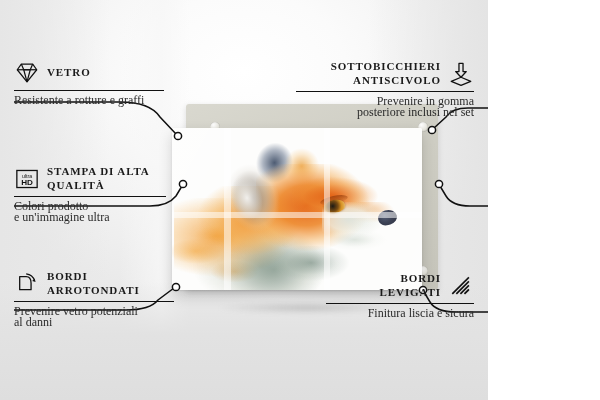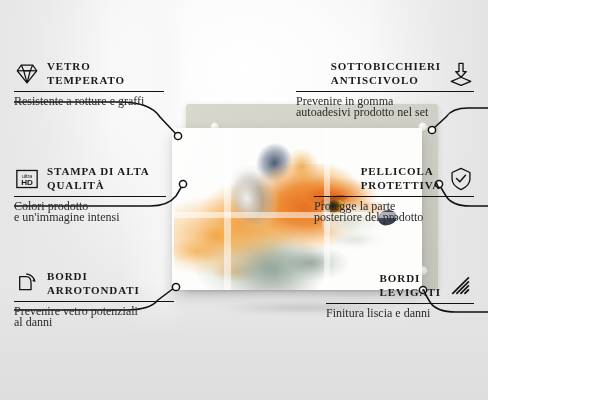--- a/index.html
+++ b/index.html
@@ -109,21 +109,21 @@
 
   
   .feature{position:absolute;width:178px;}
   .feature .head{display:flex;align-items:center;gap:7px;}
   .feature.right .head{flex-direction:row;justify-content:flex-end;}
   .ftitle{font-family:"Liberation Serif",serif;font-weight:bold;
     font-size:11px;letter-spacing:.9px;line-height:13.5px;color:#1a1a1a;text-transform:uppercase;}
   .rule{height:1.4px;background:#111;margin-top:4px;}
   .fsub{font-family:Liberation Serif, serif;font-size:12px;line-height:11px;
     color:#2a2a2a;margin-top:4px;}
-  .feature.right .ftitle,.feature.right .fsub{text-align:left;}
+  .feature.right .ftitle,.feature.right .fsub{text-align:right;}
   .icon{width:26px;height:26px;flex:0 0 26px;display:block;}
 
   #f1{left:14px;top:60px;width:150px;}
   #f2{left:14px;top:165px;width:152px;}
   #f3{left:14px;top:270px;width:160px;}
   #f4{right:14px;top:60px;width:178px;}
   #f5{right:14px;top:165px;width:160px;}
   #f6{right:14px;top:272px;width:148px;}
 
   
@@ -197,21 +197,20 @@
         <g fill="none" stroke="#111" stroke-width="1.5" stroke-linejoin="round">
           <path d="M4 12 L16 27 L28 12 L23 5 L9 5 Z"></path>
           <path d="M4 12 H28"></path>
             <path d="M9 5 L12 12 L16 27"></path>
             <path d="M23 5 L20 12 L16 27"></path>
           <path d="M12 12 H20"></path>
         </g>
       </svg>
       <div>
         <div class="ftitle">VETRO</div>
-        <div class="ftitle">TEMPERATO</div>
       </div>
     </div>
     <div class="rule"></div>
     <div class="fsub">Resistente a rotture e graffi</div>
   </div>
 
   <div class="feature left" id="f2">
     <div class="head">
       <svg class="icon" viewBox="0 0 32 32">
         <rect x="3.5" y="5.5" width="25" height="21" fill="none" stroke="#111" stroke-width="1.6"></rect>
@@ -219,21 +218,21 @@
         <text x="16" y="23.5" font-family="Liberation Sans, sans-serif" font-size="10" font-weight="bold" text-anchor="middle" fill="#111">HD</text>
       </svg>
       <div>
         <div class="ftitle">STAMPA DI ALTA</div>
         <div class="ftitle">QUALITÀ</div>
       </div>
     </div>
     <div class="rule"></div>
     <div class="fsub">
       <div>Colori prodotto</div>
-      <div>e un'immagine intensi</div>
+      <div>e un'immagine ultra</div>
     </div>
   </div>
 
   <div class="feature left" id="f3">
     <div class="head">
       <svg class="icon" viewBox="0 0 32 32">
         <path d="M7 7 H15 Q21 7 21 15 V23 H7 Z" fill="none" stroke="#111" stroke-width="1.6" stroke-linejoin="round"></path>
         <path d="M15 3.5 Q23 4.5 25.5 12" fill="none" stroke="#111" stroke-width="1.5"></path>
         <path d="M26.6 13.6 L25.2 9.6 L22.4 12.2 Z" fill="#111"></path>
       </svg>
@@ -256,54 +255,37 @@
         <div class="ftitle">ANTISCIVOLO</div>
       </div>
       <svg class="icon" viewBox="0 0 32 32">
         <path d="M13.5 3 H18.5 V13 H22.5 L16 20 L9.5 13 H13.5 Z" fill="none" stroke="#111" stroke-width="1.6" stroke-linejoin="round"></path>
         <path d="M16 20 L4 25 L16 30 L28 25 Z" fill="none" stroke="#111" stroke-width="1.6" stroke-linejoin="round"></path>
       </svg>
     </div>
     <div class="rule"></div>
     <div class="fsub">
       <div>Prevenire in gomma</div>
-      <div>autoadesivi prodotto nel set</div>
-    </div>
-  </div>
-
-  <div class="feature right" id="f5">
-    <div class="head">
-      <div>
-        <div class="ftitle">PELLICOLA</div>
-        <div class="ftitle">PROTETTIVA</div>
-      </div>
-      <svg class="icon" viewBox="0 0 32 32">
-        <path d="M16 3 L27 8 V16 Q27 24 16 29 Q5 24 5 16 V8 Z" fill="none" stroke="#111" stroke-width="1.6" stroke-linejoin="round"></path>
-        <path d="M10.5 15.5 L14.5 19.5 L21.5 11.5" fill="none" stroke="#111" stroke-width="1.8" stroke-linecap="round" stroke-linejoin="round"></path>
-      </svg>
-    </div>
-    <div class="rule"></div>
-    <div class="fsub">
-      <div>Protegge la parte</div>
-      <div>posteriore del prodotto</div>
-    </div>
-  </div>
+      <div>posteriore inclusi nel set</div>
+    </div>
+  </div>
+
 
   <div class="feature right" id="f6">
     <div class="head">
       <div>
         <div class="ftitle">BORDI</div>
         <div class="ftitle">LEVIGATI</div>
       </div>
       <svg class="icon" viewBox="0 0 32 32">
         <g stroke="#111" stroke-width="2.1" stroke-linecap="square">
           <path d="M25 6 L6 25"></path>
             <path d="M25 11 L11 25"></path>
             <path d="M25 16 L16 25"></path>
             <path d="M25 21 L21 25"></path>
         </g>
       </svg>
     </div>
     <div class="rule"></div>
-    <div class="fsub">Finitura liscia e danni</div>
+    <div class="fsub">Finitura liscia e sicura</div>
   </div>
 
 </div>
 
 </body></html>

